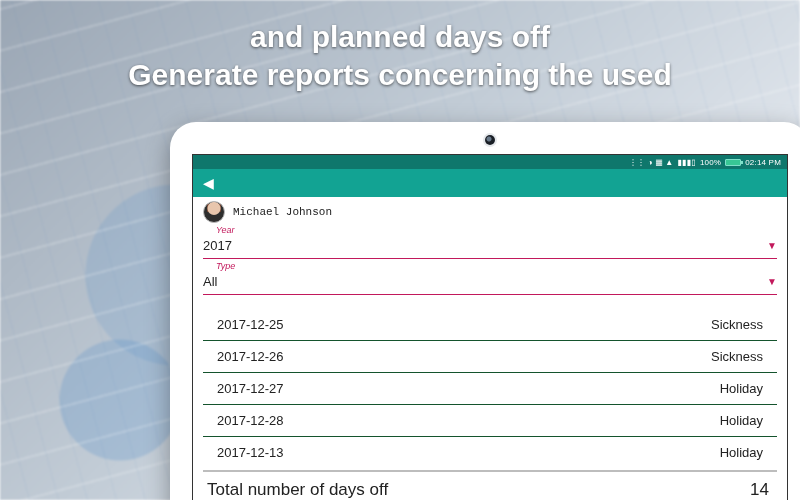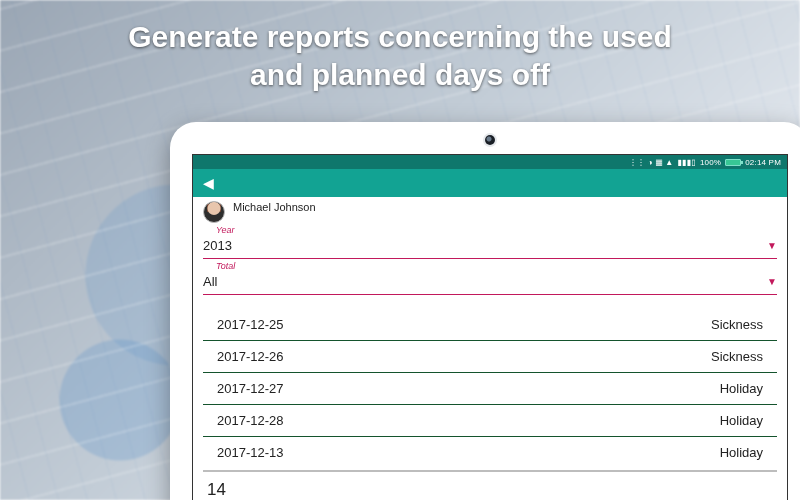--- a/index.html
+++ b/index.html
@@ -49,21 +49,21 @@
   }
   .statusbar .batt { width:16px; height:7px; border:1px solid #7fe0c9; border-radius:1px; position:relative; background:#38c795;}
   .statusbar .batt::after{content:"";position:absolute;right:-3px;top:1px;width:2px;height:3px;background:#7fe0c9;}
   .appbar {
     height:28px; background:#12a393; color:#fff;
     display:flex; align-items:center; gap:10px; padding:0 10px;
     font-size:14px;
   }
   .appbar .back { font-size:14px; line-height:1; }
   .userrow {
-    display:flex; gap:8px; padding:4px 10px 2px;
+    display:flex; align-items:center; gap:8px; padding:4px 10px 2px;font-family:Liberation Mono, monospace;
   }
   .avatar {
     width:22px; height:22px; border-radius:50%;
     background: radial-gradient(circle at 50% 32%, #e8c6ad 0 6px, transparent 7px),
                 linear-gradient(#6b3f2d,#6b3f2d) center 2px/14px 8px no-repeat,
                 #2e2e2e;
     border:1px solid #bbb;
   }
   .username { font-size:11px; color:#222; }
   .field { padding: 0 10px 2px; }
@@ -86,22 +86,22 @@
     display:flex; justify-content:space-between; align-items:center;
     padding:8px 18px 0 14px; font-size:17px; color:#222;
   }
 </style>
 </head>
 <body>
 
 <div class="bg"></div>
 
 <div class="headline">
+  <div>and planned days off</div>
   <div>Generate reports concerning the used</div>
-  <div>and planned days off</div>
 </div>
 
 <div class="tablet">
   <div class="camera"></div>
   <div class="screen">
 
     <div class="statusbar">
       <span>⋮⋮ ◑ ▦ ▲</span>
       <span>▮▮▮▯</span>
       <span>100%</span>
@@ -114,27 +114,27 @@
     </div>
 
     <div class="userrow">
       <div class="avatar"></div>
       <div class="username">Michael Johnson</div>
     </div>
 
     <div class="field">
       <div class="field-label">Year</div>
       <div class="field-value">
-        <span>2013</span>
+        <span>2017</span>
         <span class="caret">▼</span>
       </div>
     </div>
 
     <div class="field">
-      <div class="field-label">Total</div>
+      <div class="field-label">Type</div>
       <div class="field-value">
         <span>All</span>
         <span class="caret">▼</span>
       </div>
     </div>
 
     <div class="spacer8"></div>
 
     <div class="list">
       <div class="row">
@@ -154,17 +154,18 @@
         <span>Holiday</span>
       </div>
       <div class="row" style="border-bottom:none;">
         <span>2017-12-13</span>
         <span>Holiday</span>
       </div>
     </div>
 
     <div class="divider-strong"></div>
     <div class="total">
+      <span>Total number of days off</span>
       <span>14</span>
     </div>
 
   </div>
 </div>
 
 </body></html>

